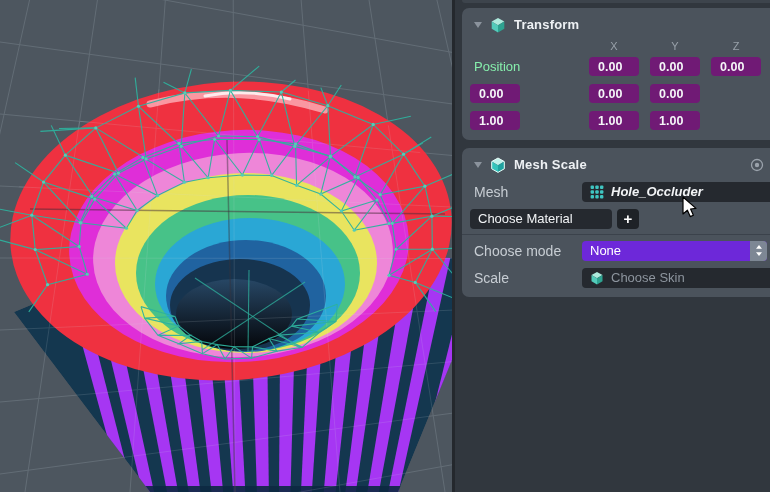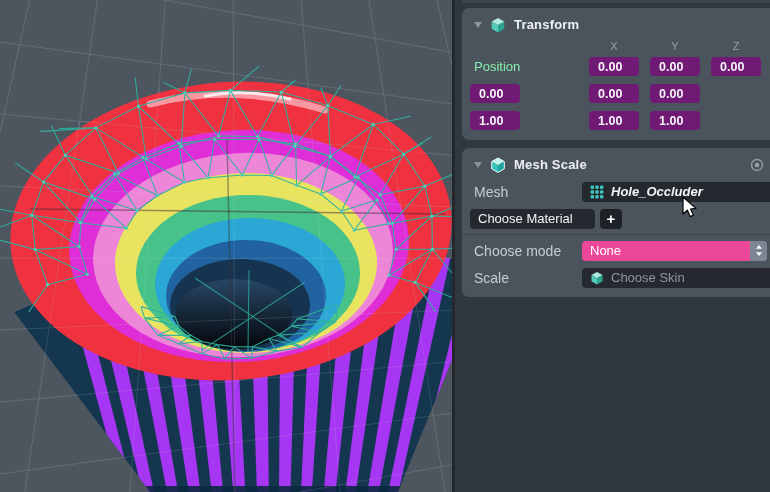--- a/index.html
+++ b/index.html
@@ -24,25 +24,25 @@
   .axis-row{height:15px;}
   .axis{color:#98a0a9;font-size:11px;text-align:center;}
   .t-row{height:27px;}
   .row-label{color:#86efac;font-size:13px;padding-left:4px;}
   .nfield{width:50px;height:19px;box-sizing:border-box;background:#701a75;border:none;border-radius:4px;color:#f5f7f8;font-size:12.5px;font-weight:600;padding:0 0 0 9px;font-family:"Liberation Sans",sans-serif;outline:none;}
 
   .mrow{display:flex;align-items:center;height:27px;padding-left:8px;}
   .mlabel{width:108px;flex:none;color:#c7cdd3;font-size:14px;padding-left:4px;}
   .mfield{height:20px;box-sizing:border-box;background:#25292f;border-radius:4px;display:flex;align-items:center;color:#f2f4f6;font-size:13px;gap:7px;padding:0 8px;cursor:pointer;}
   .w-mesh{width:208px;font-weight:600;font-style:italic;}
-  .w-mat{width:125px;font-weight:400;}
+  .w-mat{width:142px;font-weight:400;}
   .w-skin{width:214px;color:#8d959e;}
   .plus-btn{width:22px;height:20px;margin-left:5px;background:#1e2227;border:none;border-radius:4px;color:#fff;font-size:15px;font-weight:600;line-height:18px;text-align:center;padding:0;cursor:pointer;font-family:"Liberation Sans",sans-serif;}
   .divider{height:1px;background:#3b424b;margin:2px 0;}
-  .dropdown{position:relative;width:185px;height:20px;box-sizing:border-box;background:#ec4899;border-radius:4px;display:flex;align-items:center;color:#fff;font-size:13px;padding:0 8px;cursor:pointer;}
+  .dropdown{position:relative;width:185px;height:20px;box-sizing:border-box;background:#6d28d9;border-radius:4px;display:flex;align-items:center;color:#fff;font-size:13px;padding:0 8px;cursor:pointer;}
   .stepper{position:absolute;right:0;top:0;width:17px;height:20px;background:#7d8794;border-radius:0 4px 4px 0;display:flex;align-items:center;justify-content:center;}
   .gear{font-family:"DejaVu Sans",sans-serif;color:#9aa2ab;font-size:14px;line-height:14px;cursor:pointer;}
   .cursor-overlay{position:absolute;left:681px;top:196px;width:20px;height:24px;pointer-events:none;}
 </style>
 </head>
 <body>
 
 <div class="app">
 
   <div class="viewport">

